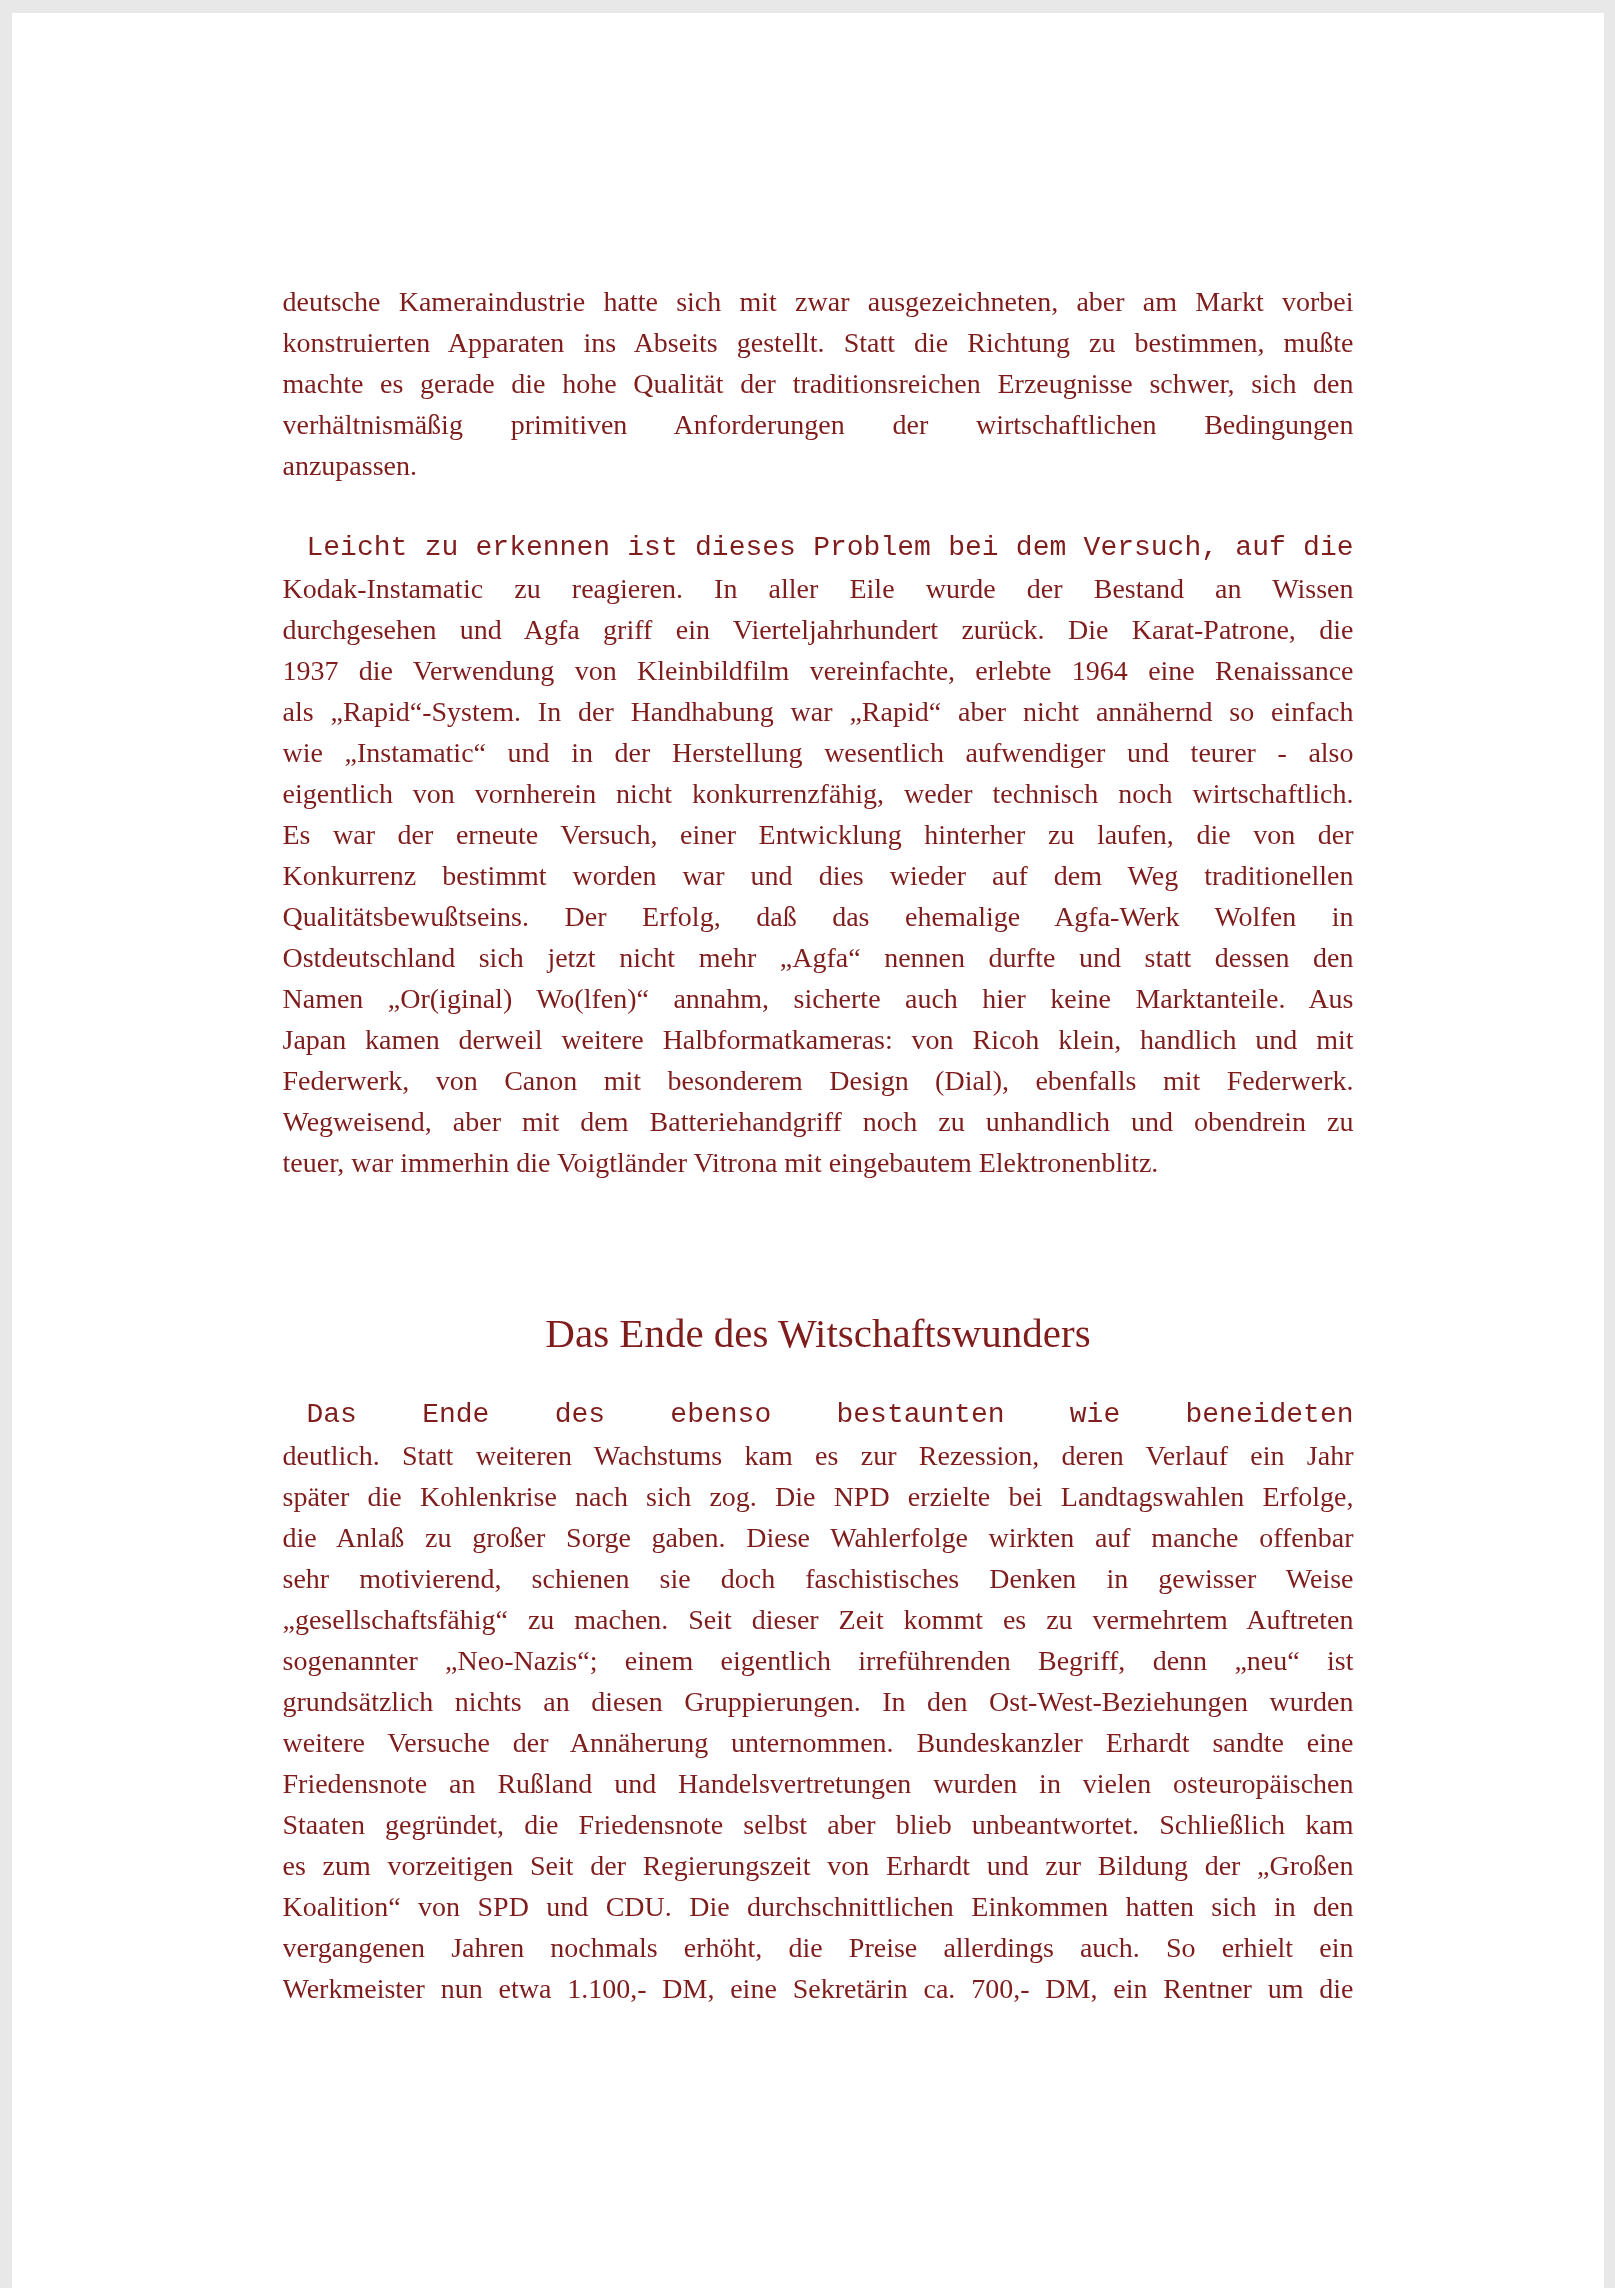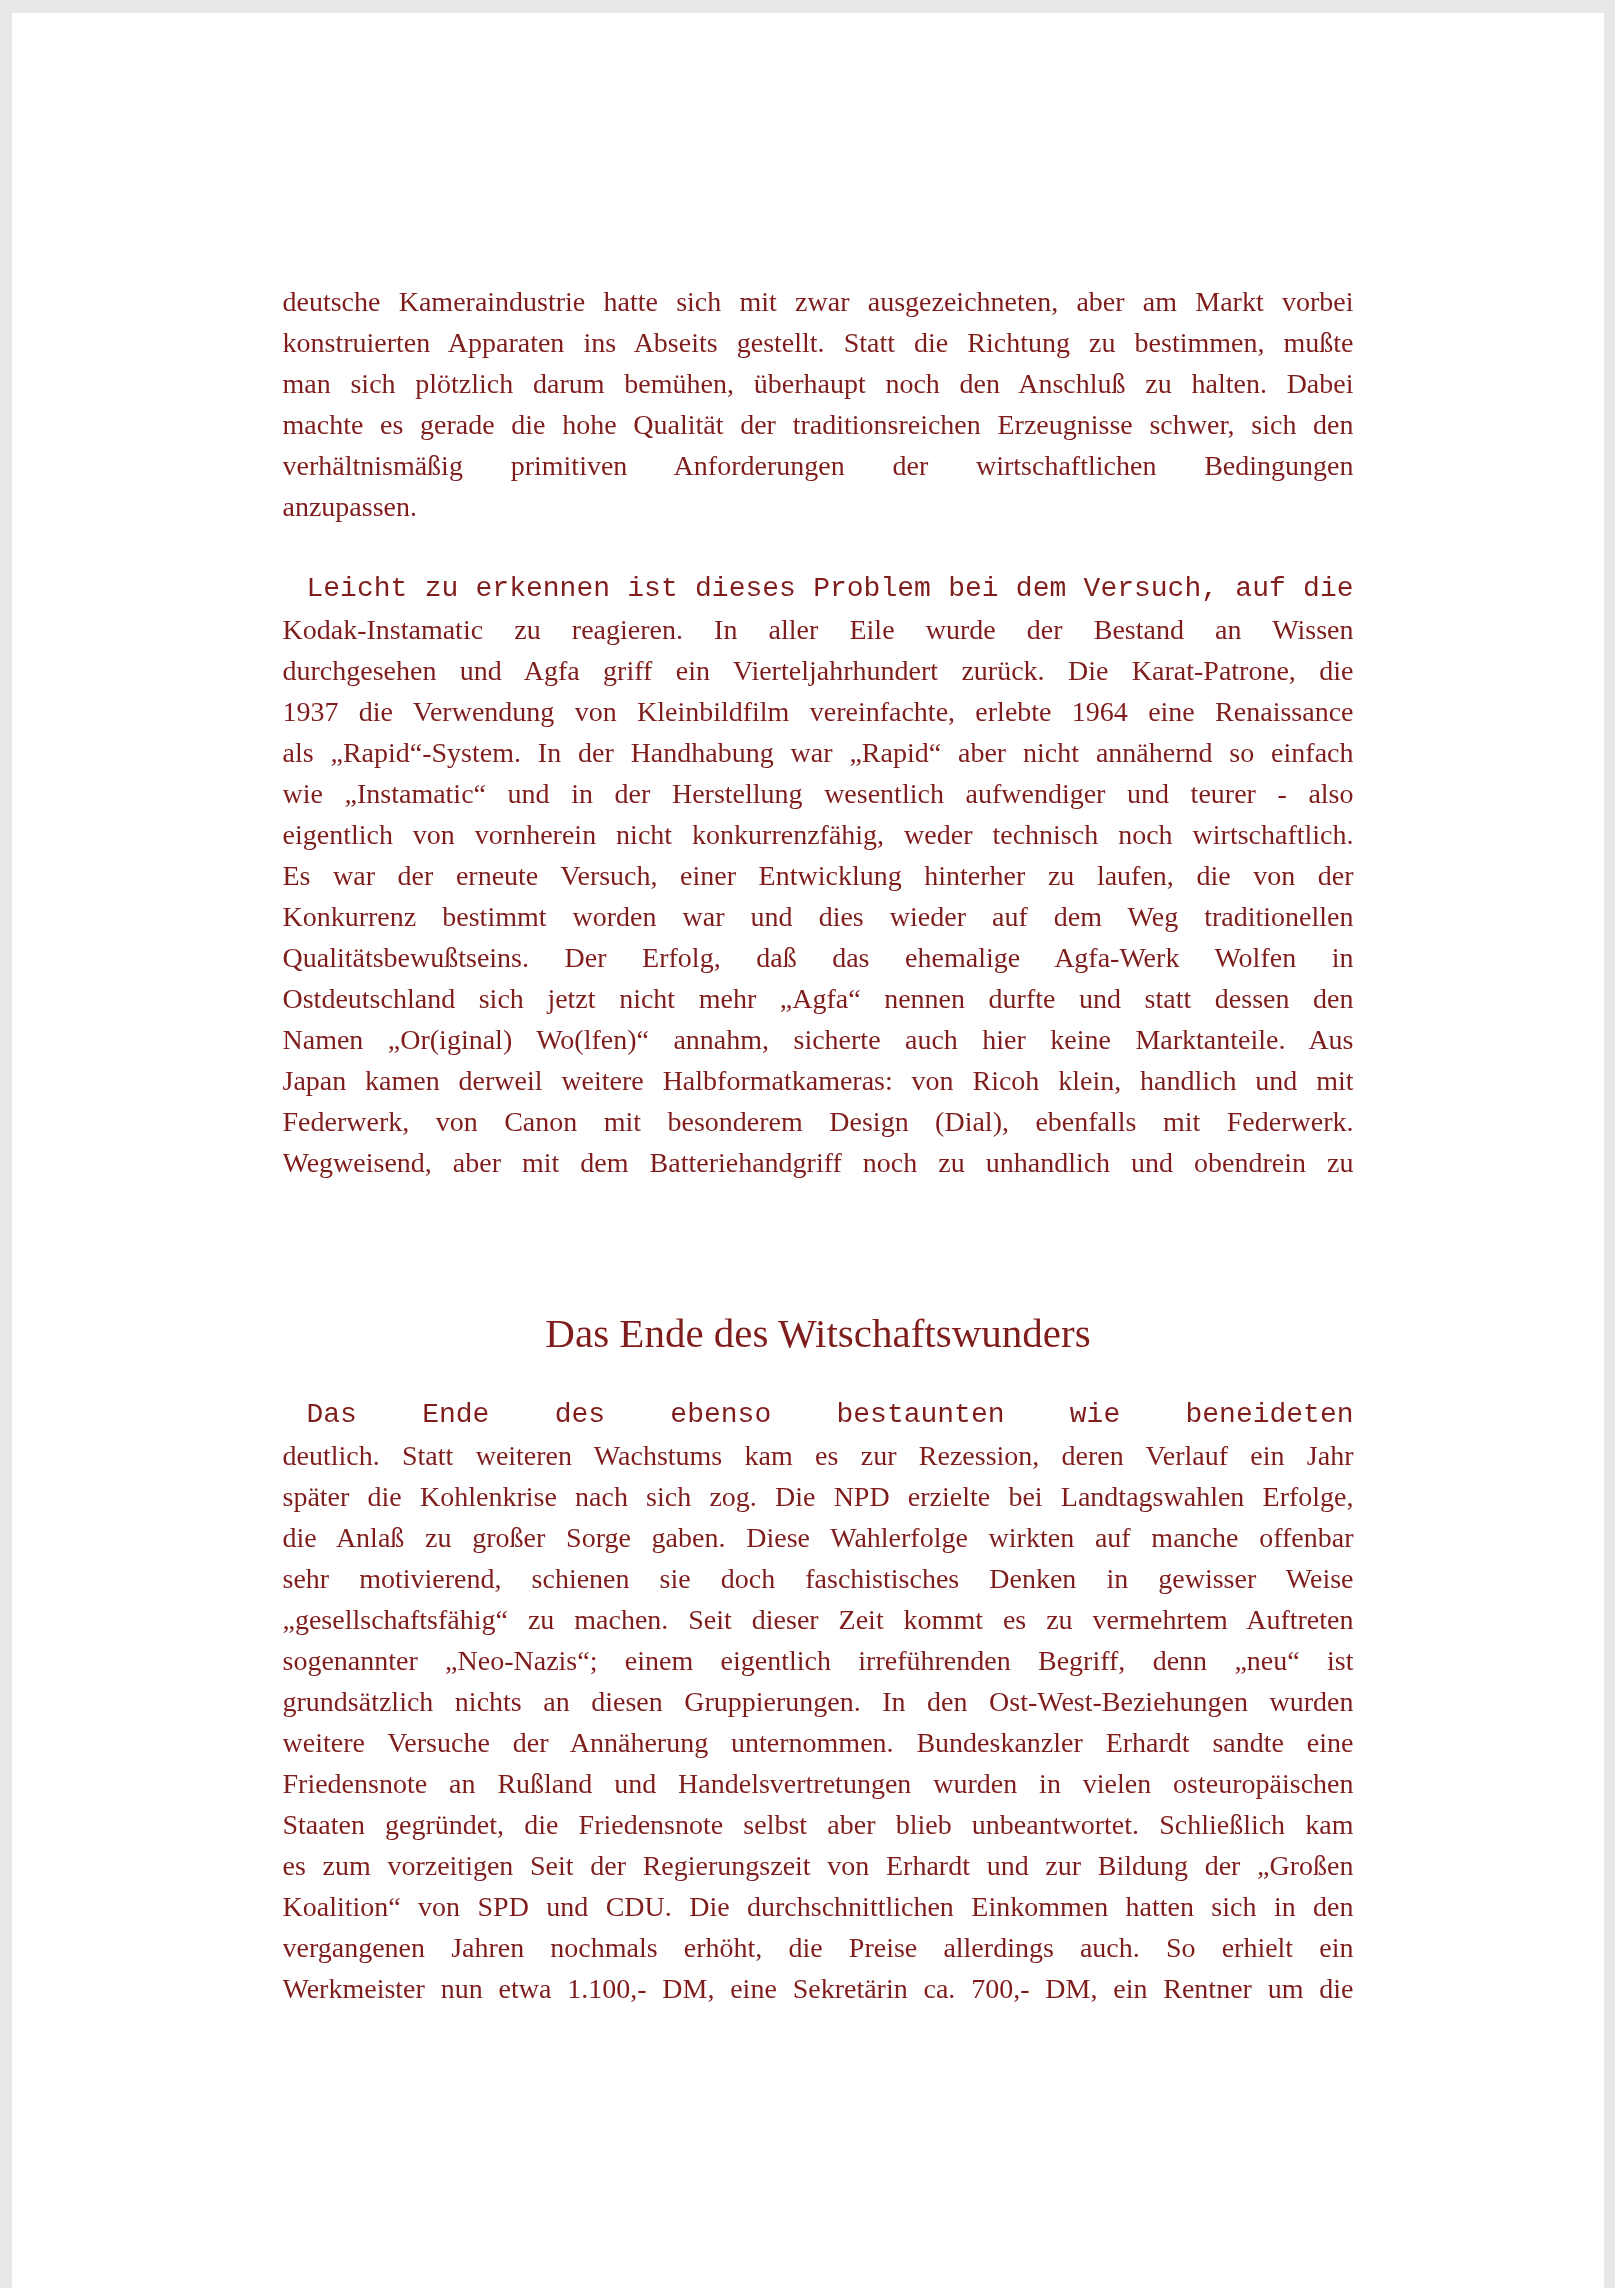--- a/index.html
+++ b/index.html
@@ -42,21 +42,20 @@
 </style>
 </head>
 <body>
 
 <div class="page">
   <div class="content">
 
     <div class="para">
       <div class="line just">deutsche Kameraindustrie hatte sich mit zwar ausgezeichneten, aber am Markt vorbei</div>
       <div class="line just">konstruierten Apparaten ins Abseits gestellt. Statt die Richtung zu bestimmen, mußte</div>
-      <div class="line just">man sich plötzlich darum bemühen, überhaupt noch den Anschluß zu halten. Dabei</div>
       <div class="line just">machte es gerade die hohe Qualität der traditionsreichen Erzeugnisse schwer, sich den</div>
       <div class="line just">verhältnismäßig primitiven Anforderungen der wirtschaftlichen Bedingungen</div>
       <div class="line">anzupassen.</div>
     </div>
 
     <div class="para para-gap">
       <div class="line just indent">Leicht zu erkennen ist dieses Problem bei dem Versuch, auf die Offensive der</div>
       <div class="line just">Kodak-Instamatic zu reagieren. In aller Eile wurde der Bestand an Wissen</div>
       <div class="line just">durchgesehen und Agfa griff ein Vierteljahrhundert zurück. Die Karat-Patrone, die</div>
       <div class="line just">1937 die Verwendung von Kleinbildfilm vereinfachte, erlebte 1964 eine Renaissance</div>
@@ -64,20 +63,21 @@
       <div class="line just">wie „Instamatic“ und in der Herstellung wesentlich aufwendiger und teurer - also</div>
       <div class="line just">eigentlich von vornherein nicht konkurrenzfähig, weder technisch noch wirtschaftlich.</div>
       <div class="line just">Es war der erneute Versuch, einer Entwicklung hinterher zu laufen, die von der</div>
       <div class="line just">Konkurrenz bestimmt worden war und dies wieder auf dem Weg traditionellen</div>
       <div class="line just">Qualitätsbewußtseins. Der Erfolg, daß das ehemalige Agfa-Werk Wolfen in</div>
       <div class="line just">Ostdeutschland sich jetzt nicht mehr „Agfa“ nennen durfte und statt dessen den</div>
       <div class="line just">Namen „Or(iginal) Wo(lfen)“ annahm, sicherte auch hier keine Marktanteile. Aus</div>
       <div class="line just">Japan kamen derweil weitere Halbformatkameras: von Ricoh klein, handlich und mit</div>
       <div class="line just">Federwerk, von Canon mit besonderem Design (Dial), ebenfalls mit Federwerk.</div>
       <div class="line just">Wegweisend, aber mit dem Batteriehandgriff noch zu unhandlich und obendrein zu</div>
+      <div class="line">teuer, war immerhin die Voigtländer Vitrona mit eingebautem Elektronenblitz.</div>
     </div>
 
     <h2 class="heading">Das Ende des Witschaftswunders</h2>
 
     <div class="para">
       <div class="line just indent">Das Ende des ebenso bestaunten wie beneideten „Wirtschaftswunders“ wurde 1965</div>
       <div class="line just">deutlich. Statt weiteren Wachstums kam es zur Rezession, deren Verlauf ein Jahr</div>
       <div class="line just">später die Kohlenkrise nach sich zog. Die NPD erzielte bei Landtagswahlen Erfolge,</div>
       <div class="line just">die Anlaß zu großer Sorge gaben. Diese Wahlerfolge wirkten auf manche offenbar</div>
       <div class="line just">sehr motivierend, schienen sie doch faschistisches Denken in gewisser Weise</div>

